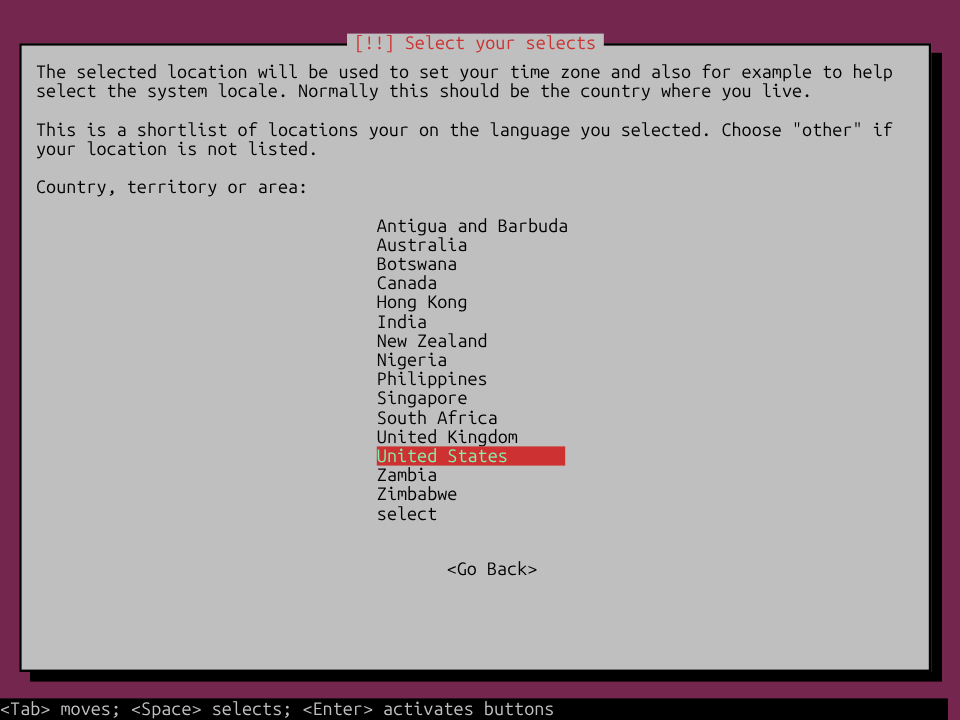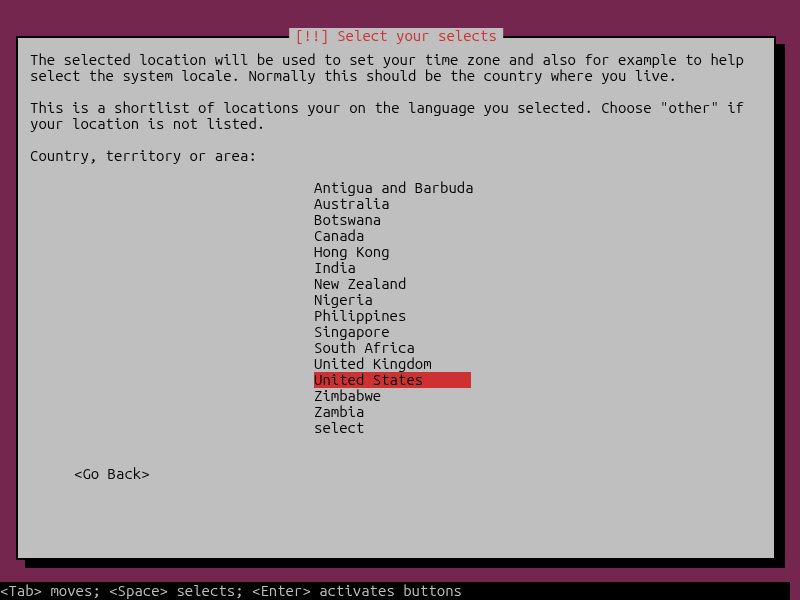--- a/index.html
+++ b/index.html
@@ -70,26 +70,27 @@
       height: 16px;
       display: inline-block;
       text-align: center;
     }
     .list-row {
       height: 16px;
       line-height: 16px;
     }
     .selected {
       background: #cd3131;
-      color: #000000;
+      color: #86efac;
       padding-right: 48px;
     }
     .goback-row {
       margin-top: 30px;
       margin-left: 44px;
+      text-align: center;
     }
     .goback {
       white-space: pre;
     }
     .footer {
       position: absolute;
       left: 0;
       bottom: 0;
       width: 790px;
       height: 18px;
@@ -125,22 +126,22 @@
         <div class="list-row"><span class="list-item">Canada</span></div>
         <div class="list-row"><span class="list-item">Hong Kong</span></div>
         <div class="list-row"><span class="list-item">India</span></div>
         <div class="list-row"><span class="list-item">New Zealand</span></div>
         <div class="list-row"><span class="list-item">Nigeria</span></div>
         <div class="list-row"><span class="list-item">Philippines</span></div>
         <div class="list-row"><span class="list-item">Singapore</span></div>
         <div class="list-row"><span class="list-item">South Africa</span></div>
         <div class="list-row"><span class="list-item">United Kingdom</span></div>
         <div class="list-row"><span class="list-item selected">United States</span></div>
+        <div class="list-row"><span class="list-item">Zambia</span></div>
         <div class="list-row"><span class="list-item">Zimbabwe</span></div>
-        <div class="list-row"><span class="list-item">Zambia</span></div>
         <div class="list-row"><span class="list-item">select</span></div>
       </div>
 
     <div class="goback-row">
       <span class="goback">&lt;Go Back&gt;</span>
     </div>
   </div>
 </div>
 
 <div class="footer">&lt;Tab&gt; moves; &lt;Space&gt; selects; &lt;Enter&gt; activates buttons</div>

